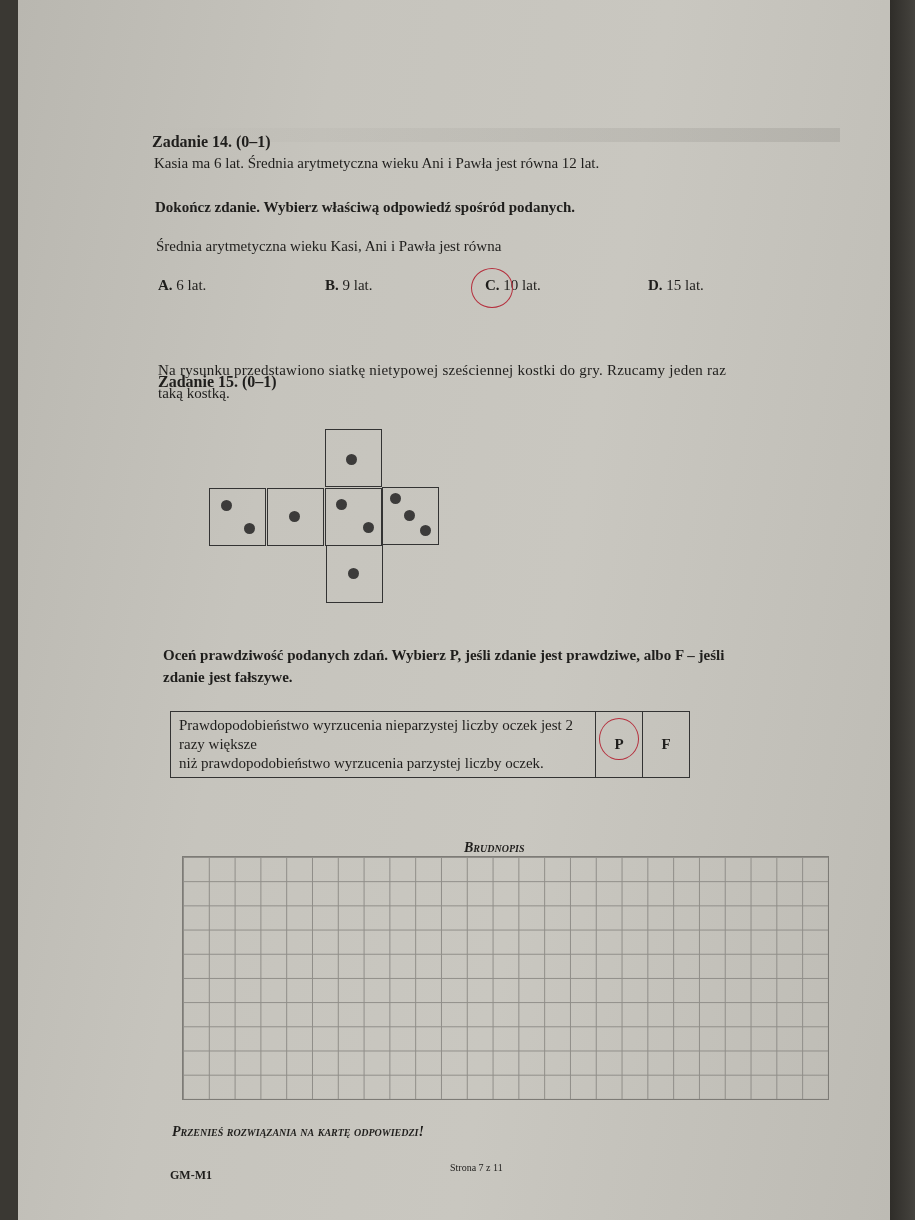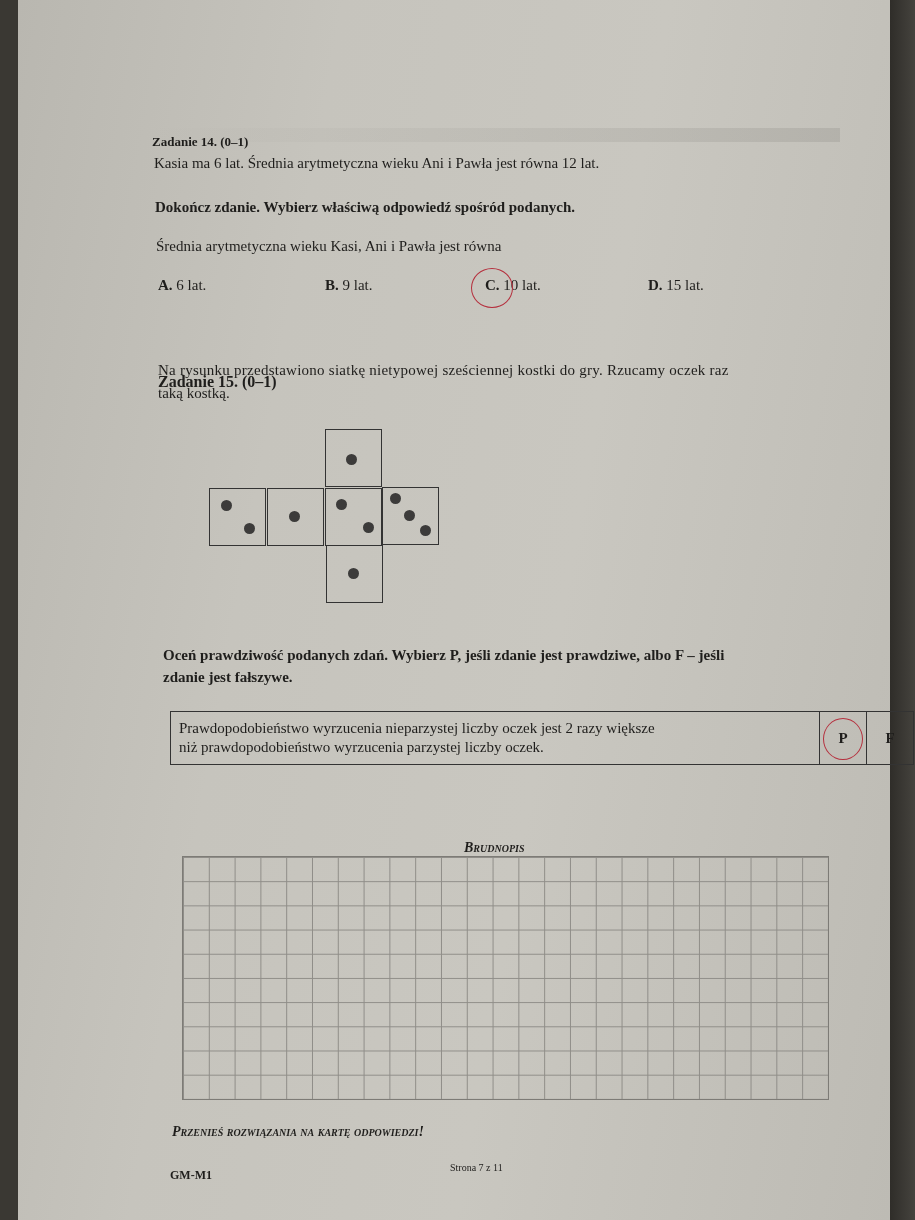--- a/index.html
+++ b/index.html
@@ -26,21 +26,21 @@
   .answer { position:absolute; font-size:15px; color:#1f1e1c; }
   .answer .letter { font-weight:bold; }
   .ring {
     position:absolute; border:1.6px solid #b5303e; border-radius:50%;
   }
   .net-cell {
     position:absolute; width:57px; height:58px; border:1.2px solid #333; box-sizing:border-box;
   }
   .dot { position:absolute; width:11px; height:11px; border-radius:50%; background:#3c3b3a; }
   table.tf {
-    position:absolute; left:170px; top:711px; width:744px; border-collapse:collapse;
+    position:absolute; left:170px; top:711px; width:520px; border-collapse:collapse;
     font-size:15px; color:#1f1e1c;
   }
   table.tf td { border:1.2px solid #333; padding:4px 8px; }
   table.tf td.pf { width:30px; text-align:center; font-weight:bold; position:relative; }
   .frac { display:inline-block; vertical-align:middle; text-align:center; font-size:13px; line-height:14px; margin-left:4px; }
   .frac span { display:block; }
   .frac .num { border-bottom:1px solid #333; padding:0 1px; }
   .grid {
     position:absolute; left:182px; top:856px; width:645px; height:242px;
     border:1px solid #7d7b76;
@@ -52,21 +52,21 @@
   .sc { font-variant: small-caps; }
 </style>
 </head>
 <body>
 
 <div class="page">
 </div>
 <div class="edge-right"></div>
 <div class="header-band"></div>
 
-<div class="t b" style="left:152px; top:132px; font-size:13px;">Zadanie 14. (0–1)</div>
+<div class="t b" style="left:152px; top:132px; font-size:16px;">Zadanie 14. (0–1)</div>
 <div class="t" style="left:154px; top:153px;">Kasia ma 6 lat. Średnia arytmetyczna wieku Ani i Pawła jest równa 12 lat.</div>
 <div class="t b" style="left:155px; top:197px;">Dokończ zdanie. Wybierz właściwą odpowiedź spośród podanych.</div>
 <div class="t" style="left:156px; top:236px;">Średnia arytmetyczna wieku Kasi, Ani i Pawła jest równa</div>
 
 <div class="answer" style="left:158px; top:277px;">
   <span class="letter">A.</span>
   <span>6 lat.</span>
 </div>
 <div class="answer" style="left:325px; top:277px;">
   <span class="letter">B.</span>
@@ -76,21 +76,21 @@
   <span class="letter">C.</span>
   <span>10 lat.</span>
 </div>
 <div class="ring" style="left:471px; top:268px; width:40px; height:38px;"></div>
 <div class="answer" style="left:648px; top:277px;">
   <span class="letter">D.</span>
   <span>15 lat.</span>
 </div>
 
 <div class="t b" style="left:158px; top:340px; font-size:16px;margin-top:32px;">Zadanie 15. (0–1)</div>
-<div class="t" style="left:158px; top:360px; letter-spacing:0.25px;">Na rysunku przedstawiono siatkę nietypowej sześciennej kostki do gry. Rzucamy oczek raz</div>
+<div class="t" style="left:158px; top:360px; letter-spacing:0.25px;">Na rysunku przedstawiono siatkę nietypowej sześciennej kostki do gry. Rzucamy jeden raz</div>
 <div class="t" style="left:158px; top:383px;">taką kostką.</div>
 
 <div>
   <div class="net-cell" style="left:325px; top:429px;">
     <div class="dot" style="left:20px; top:24px;"></div>
   </div>
   <div class="net-cell" style="left:209px; top:488px;">
     <div class="dot" style="left:11px; top:11px;"></div>
     <div class="dot" style="left:34px; top:34px;"></div>
   </div>

